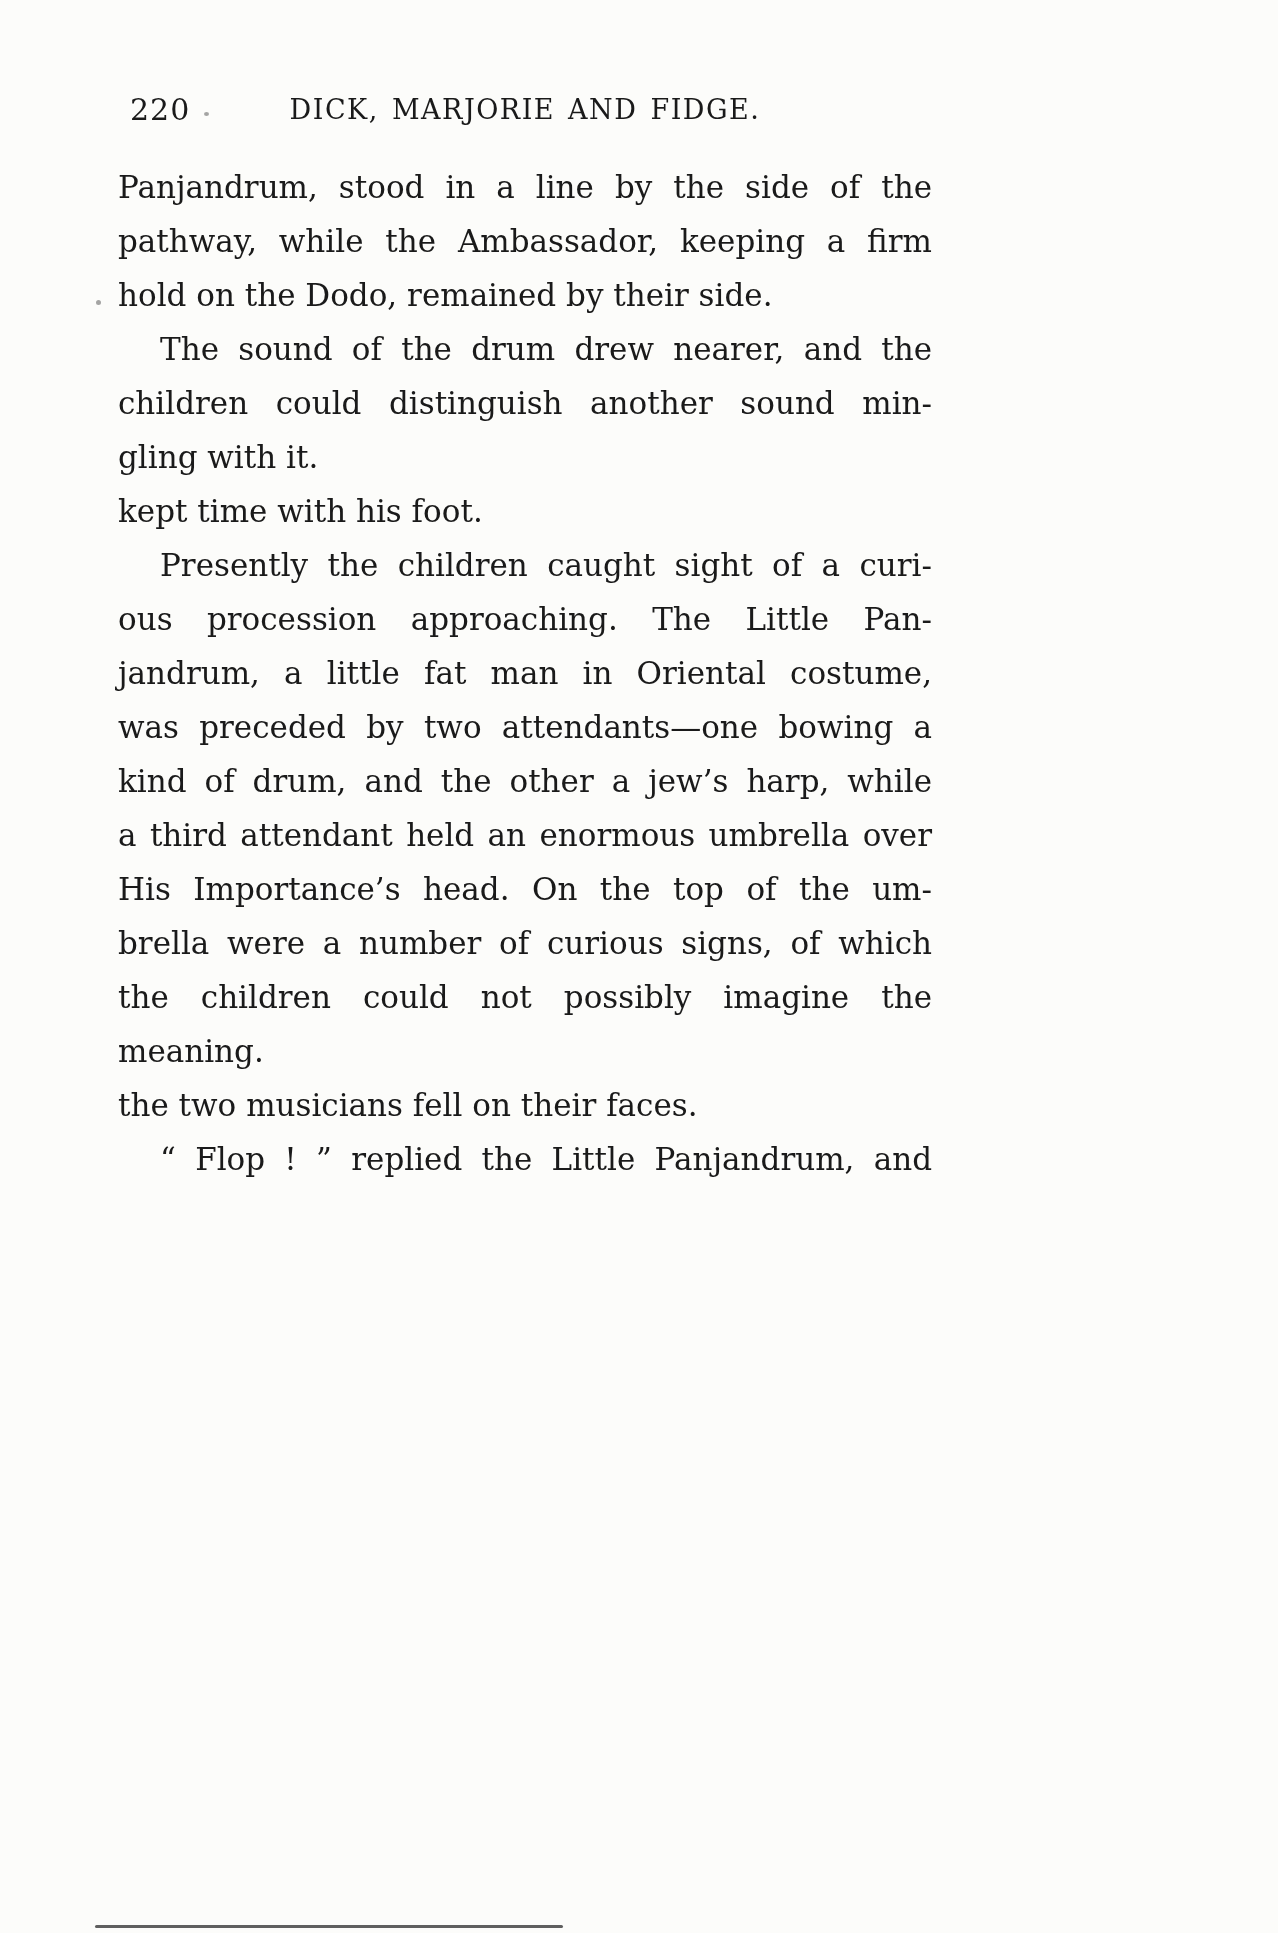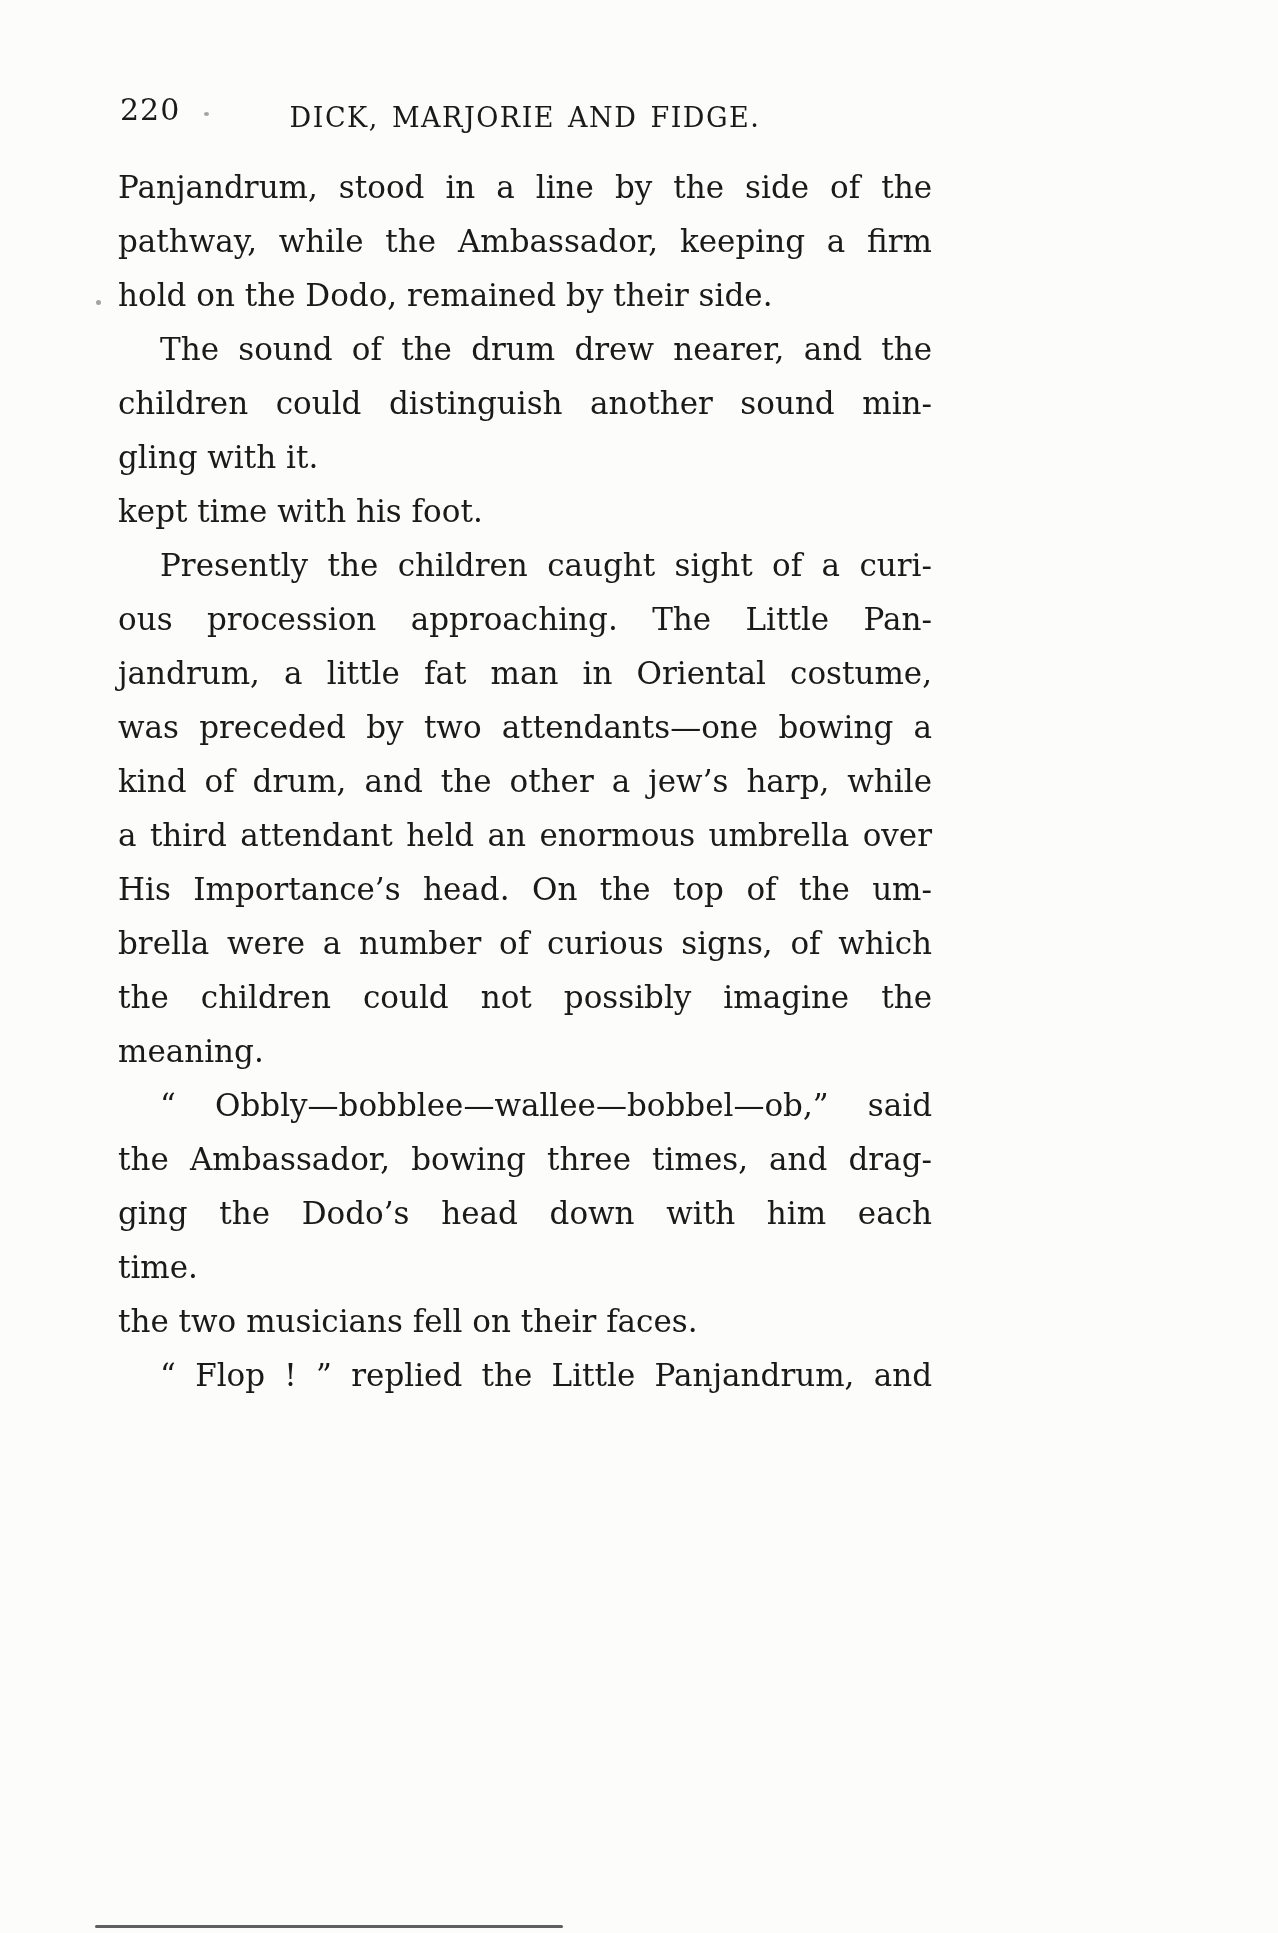--- a/index.html
+++ b/index.html
@@ -19,35 +19,34 @@
   }
   .header {
     position: absolute;
     top: 88px;
     left: 118px;
     width: 814px;
     height: 44px;
   }
   .page-number {
     position: absolute;
-    left: 2px;
+    left: 12px;
     top: 4px;
     font-size: 30px;
     letter-spacing: 1px;
   }
   .running-title {
     position: absolute;
     left: 0;
     right: 0;
     top: 6px;
     text-align: center;
     font-size: 27px;
     letter-spacing: 1.5px;
     word-spacing: 3px;
-    margin-top: 8px;
   }
   .body-text {
     position: absolute;
     top: 160px;
     left: 118px;
     width: 814px;
     font-size: 31px;
     line-height: 54px;
   }
   .paragraph { margin: 0; }
@@ -109,26 +108,20 @@
         <div class="line">jandrum, a little fat man in Oriental costume,</div>
         <div class="line">was preceded by two attendants—one bowing a</div>
         <div class="line">kind of drum, and the other a jew’s harp, while</div>
         <div class="line">a third attendant held an enormous umbrella over</div>
         <div class="line">His Importance’s head. On the top of the um-</div>
         <div class="line">brella were a number of curious signs, of which</div>
         <div class="line">the children could not possibly imagine the</div>
         <div class="line last">meaning.</div>
       </div>
       <div class="paragraph">
-        <div class="line indent">“ Obbly—bobblee—wallee—bobbel—ob,” said</div>
-        <div class="line">the Ambassador, bowing three times, and drag-</div>
-        <div class="line">ging the Dodo’s head down with him each</div>
-        <div class="line last">time.</div>
-      </div>
-      <div class="paragraph">
         <div class="line last">the two musicians fell on their faces.</div>
         <div class="line indent">“ Flop ! ” replied the Little Panjandrum, and</div>
       </div>
     </div>
 
   <span class="scan-speck speck-a"></span>
   <span class="scan-speck speck-b"></span>
   <div class="scan-edge"></div>
 </div>
 

